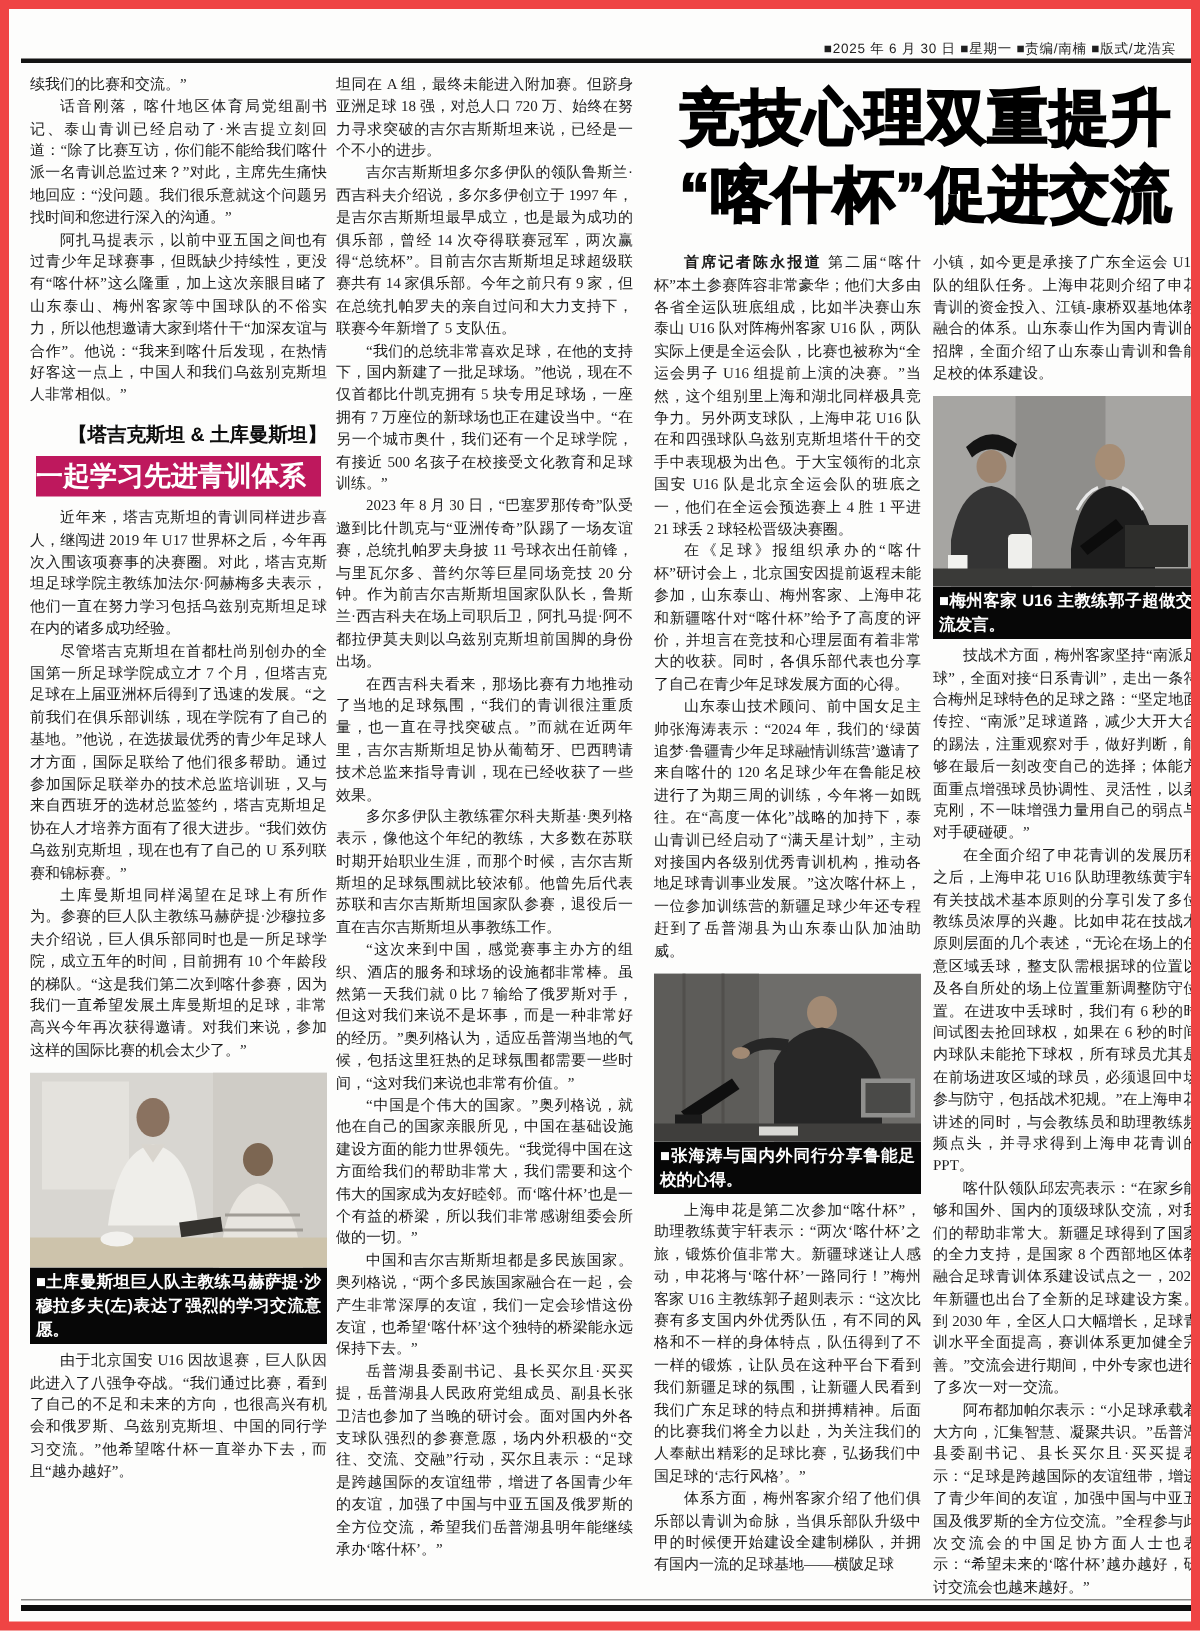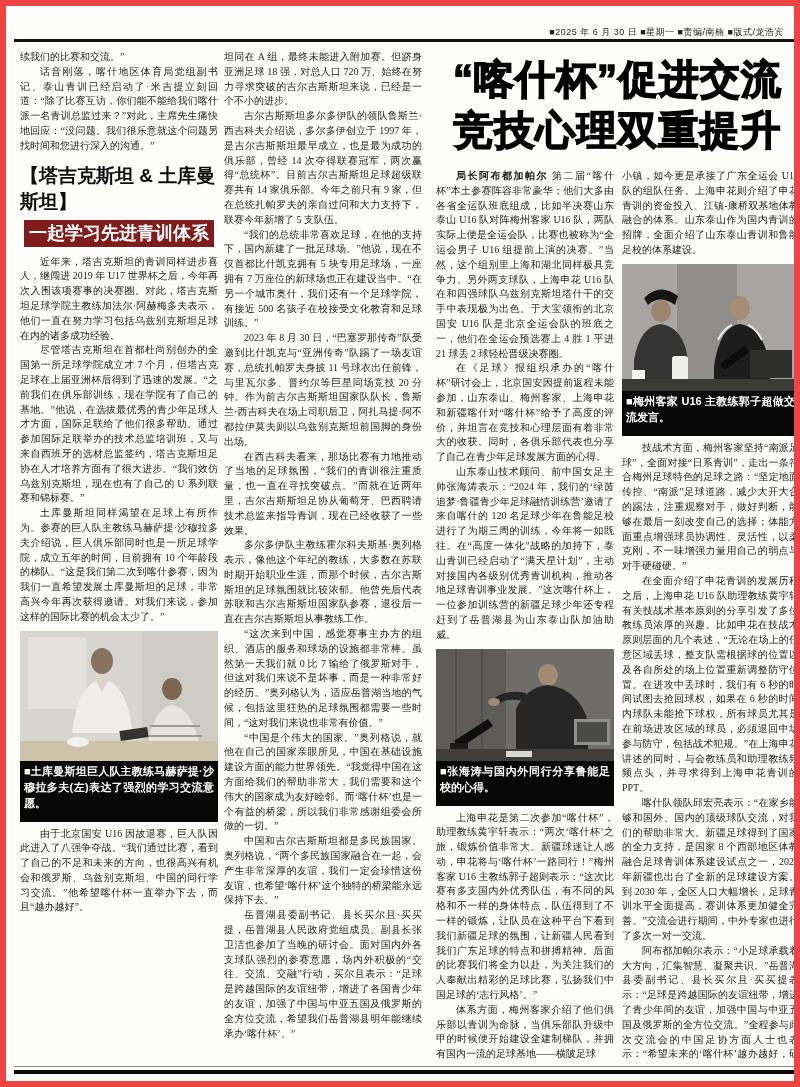--- a/index.html
+++ b/index.html
@@ -19,29 +19,29 @@
   .col-left  { width:198px; margin-right:6px; }
   .col-mid   { width:198px; margin-right:14px; }
   .col-right { width:363px; }
 
   .para { font-size:10px; line-height:14.8px; text-align:justify;
           text-indent:2em; color:#1b1b1b; }
   .para.noindent { text-indent:0; }
   .byline { font-family:"Liberation Sans",sans-serif; font-weight:bold; }
 
   .kicker { font-family:"Liberation Sans",sans-serif; font-weight:bold;
-            font-size:19px; text-align:left; margin:9px 0 5px; color:#0c0c0c; }
+            font-size:13px; text-align:right; margin:9px 0 5px; color:#0c0c0c; }
   .bar-title { font-family:"Liberation Sans",sans-serif; font-weight:bold;
-               font-size:18px; line-height:24px; color:#fff; background:#7f1d1d;
-               text-align:center; padding:1px 0 2px; margin:0 4px 8px; }
+               font-size:18px; line-height:24px; color:#fff; background:#be185d;
+               text-align:left; padding:1px 0 2px; margin:0 4px 8px; }
 
   .photo { display:block; width:100%; margin-top:6px; }
   .caption { font-family:"Liberation Sans",sans-serif; font-weight:bold;
              font-size:11px; line-height:16px; color:#fff; background:#070707;
-             padding:2px 4px 11px; text-align:justify; margin-bottom:5px; }
+             padding:2px 4px 1px; text-align:justify; margin-bottom:5px; }
 
   .headline { font-family:"Liberation Sans",sans-serif; font-weight:bold;
               font-size:40px; line-height:51px; text-align:center; color:#000;
               -webkit-text-stroke:1.4px #000; letter-spacing:1px; margin:4px 0 13px; }
 
   .subcols { display:flex; }
   .sub-a { width:178px; margin-right:8px; }
   .sub-b { width:177px; }
 </style>
 </head>
@@ -50,20 +50,21 @@
 <div class="sheet">
 
   <div class="masthead">■2025 年 6 月 30 日 ■星期一 ■责编/南楠 ■版式/龙浩宾</div>
   <div class="top-rule"></div>
 
   <div class="cols">
 
     <div class="col-left">
       <p class="para noindent">续我们的比赛和交流。”</p>
       <p class="para">话音刚落，喀什地区体育局党组副书记、泰山青训已经启动了·米吉提立刻回道：“除了比赛互访，你们能不能给我们喀什派一名青训总监过来？”对此，主席先生痛快地回应：“没问题。我们很乐意就这个问题另找时间和您进行深入的沟通。”</p>
+      <p class="para">阿扎马提表示，以前中亚五国之间也有过青少年足球赛事，但既缺少持续性，更没有“喀什杯”这么隆重，加上这次亲眼目睹了山东泰山、梅州客家等中国球队的不俗实力，所以他想邀请大家到塔什干“加深友谊与合作”。他说：“我来到喀什后发现，在热情好客这一点上，中国人和我们乌兹别克斯坦人非常相似。”</p>
 
       <div class="kicker">【塔吉克斯坦 &amp; 土库曼斯坦】</div>
       <div class="bar-title">一起学习先进青训体系</div>
 
       <p class="para">近年来，塔吉克斯坦的青训同样进步喜人，继闯进 2019 年 U17 世界杯之后，今年再次入围该项赛事的决赛圈。对此，塔吉克斯坦足球学院主教练加法尔·阿赫梅多夫表示，他们一直在努力学习包括乌兹别克斯坦足球在内的诸多成功经验。</p>
       <p class="para">尽管塔吉克斯坦在首都杜尚别创办的全国第一所足球学院成立才 7 个月，但塔吉克足球在上届亚洲杯后得到了迅速的发展。“之前我们在俱乐部训练，现在学院有了自己的基地。”他说，在选拔最优秀的青少年足球人才方面，国际足联给了他们很多帮助。通过参加国际足联举办的技术总监培训班，又与来自西班牙的选材总监签约，塔吉克斯坦足协在人才培养方面有了很大进步。“我们效仿乌兹别克斯坦，现在也有了自己的 U 系列联赛和锦标赛。”</p>
       <p class="para">土库曼斯坦同样渴望在足球上有所作为。参赛的巨人队主教练马赫萨提·沙穆拉多夫介绍说，巨人俱乐部同时也是一所足球学院，成立五年的时间，目前拥有 10 个年龄段的梯队。“这是我们第二次到喀什参赛，因为我们一直希望发展土库曼斯坦的足球，非常高兴今年再次获得邀请。对我们来说，参加这样的国际比赛的机会太少了。”</p>
 
       <svg class="photo" width="198" height="130" viewBox="0 0 198 130" preserveAspectRatio="none">
         <rect width="198" height="130" fill="#d8d6d1"></rect>
@@ -93,28 +94,28 @@
       <p class="para">在西吉科夫看来，那场比赛有力地推动了当地的足球氛围，“我们的青训很注重质量，也一直在寻找突破点。”而就在近两年里，吉尔吉斯斯坦足协从葡萄牙、巴西聘请技术总监来指导青训，现在已经收获了一些效果。</p>
       <p class="para">多尔多伊队主教练霍尔科夫斯基·奥列格表示，像他这个年纪的教练，大多数在苏联时期开始职业生涯，而那个时候，吉尔吉斯斯坦的足球氛围就比较浓郁。他曾先后代表苏联和吉尔吉斯斯坦国家队参赛，退役后一直在吉尔吉斯斯坦从事教练工作。</p>
       <p class="para">“这次来到中国，感觉赛事主办方的组织、酒店的服务和球场的设施都非常棒。虽然第一天我们就 0 比 7 输给了俄罗斯对手，但这对我们来说不是坏事，而是一种非常好的经历。”奥列格认为，适应岳普湖当地的气候，包括这里狂热的足球氛围都需要一些时间，“这对我们来说也非常有价值。”</p>
       <p class="para">“中国是个伟大的国家。”奥列格说，就他在自己的国家亲眼所见，中国在基础设施建设方面的能力世界领先。“我觉得中国在这方面给我们的帮助非常大，我们需要和这个伟大的国家成为友好睦邻。而‘喀什杯’也是一个有益的桥梁，所以我们非常感谢组委会所做的一切。”</p>
       <p class="para">中国和吉尔吉斯斯坦都是多民族国家。奥列格说，“两个多民族国家融合在一起，会产生非常深厚的友谊，我们一定会珍惜这份友谊，也希望‘喀什杯’这个独特的桥梁能永远保持下去。”</p>
       <p class="para">岳普湖县委副书记、县长买尔且·买买提，岳普湖县人民政府党组成员、副县长张卫洁也参加了当晚的研讨会。面对国内外各支球队强烈的参赛意愿，场内外积极的“交往、交流、交融”行动，买尔且表示：“足球是跨越国际的友谊纽带，增进了各国青少年的友谊，加强了中国与中亚五国及俄罗斯的全方位交流，希望我们岳普湖县明年能继续承办‘喀什杯’。”</p>
     </div>
 
     <div class="col-right">
       <div class="headline">
+        <div>竞技心理双重提升</div>
         <div>“喀什杯”促进交流</div>
-        <div>竞技心理双重提升</div>
       </div>
 
       <div class="subcols">
 
         <div class="sub-a">
-          <p class="para"><span class="byline">局长阿布都加帕尔</span><span>  第二届“喀什杯”本土参赛阵容非常豪华；他们大多由各省全运队班底组成，比如半决赛山东泰山 U16 队对阵梅州客家 U16 队，两队实际上便是全运会队，比赛也被称为“全运会男子 U16 组提前上演的决赛。”当然，这个组别里上海和湖北同样极具竞争力。另外两支球队，上海申花 U16 队在和四强球队乌兹别克斯坦塔什干的交手中表现极为出色。于大宝领衔的北京国安 U16 队是北京全运会队的班底之一，他们在全运会预选赛上 4 胜 1 平进 21 球丢 2 球轻松晋级决赛圈。</span></p>
+          <p class="para"><span class="byline">首席记者陈永报道</span><span>  第二届“喀什杯”本土参赛阵容非常豪华；他们大多由各省全运队班底组成，比如半决赛山东泰山 U16 队对阵梅州客家 U16 队，两队实际上便是全运会队，比赛也被称为“全运会男子 U16 组提前上演的决赛。”当然，这个组别里上海和湖北同样极具竞争力。另外两支球队，上海申花 U16 队在和四强球队乌兹别克斯坦塔什干的交手中表现极为出色。于大宝领衔的北京国安 U16 队是北京全运会队的班底之一，他们在全运会预选赛上 4 胜 1 平进 21 球丢 2 球轻松晋级决赛圈。</span></p>
           <p class="para">在《足球》报组织承办的“喀什杯”研讨会上，北京国安因提前返程未能参加，山东泰山、梅州客家、上海申花和新疆喀什对“喀什杯”给予了高度的评价，并坦言在竞技和心理层面有着非常大的收获。同时，各俱乐部代表也分享了自己在青少年足球发展方面的心得。</p>
           <p class="para">山东泰山技术顾问、前中国女足主帅张海涛表示：“2024 年，我们的‘绿茵追梦·鲁疆青少年足球融情训练营’邀请了来自喀什的 120 名足球少年在鲁能足校进行了为期三周的训练，今年将一如既往。在“高度一体化”战略的加持下，泰山青训已经启动了“满天星计划”，主动对接国内各级别优秀青训机构，推动各地足球青训事业发展。”这次喀什杯上，一位参加训练营的新疆足球少年还专程赶到了岳普湖县为山东泰山队加油助威。</p>
 
           <svg class="photo" width="178" height="112" viewBox="0 0 178 112" preserveAspectRatio="none">
             <rect width="178" height="112" fill="#6e6d6a"></rect>
             <rect width="70" height="112" fill="#5d5c59"></rect>
             <path d="M20 0 V100 M46 0 V100" stroke="#514f4c" stroke-width="2"></path>
             <ellipse cx="112" cy="26" rx="10" ry="11" fill="#a28a74"></ellipse>
             <path d="M80 60 Q90 38 112 36 Q142 40 152 72 L152 112 L80 112 Z" fill="#262626"></path>
             <path d="M88 52 Q70 48 62 56 L57 50 Q70 40 90 44 Z" fill="#262626"></path>

